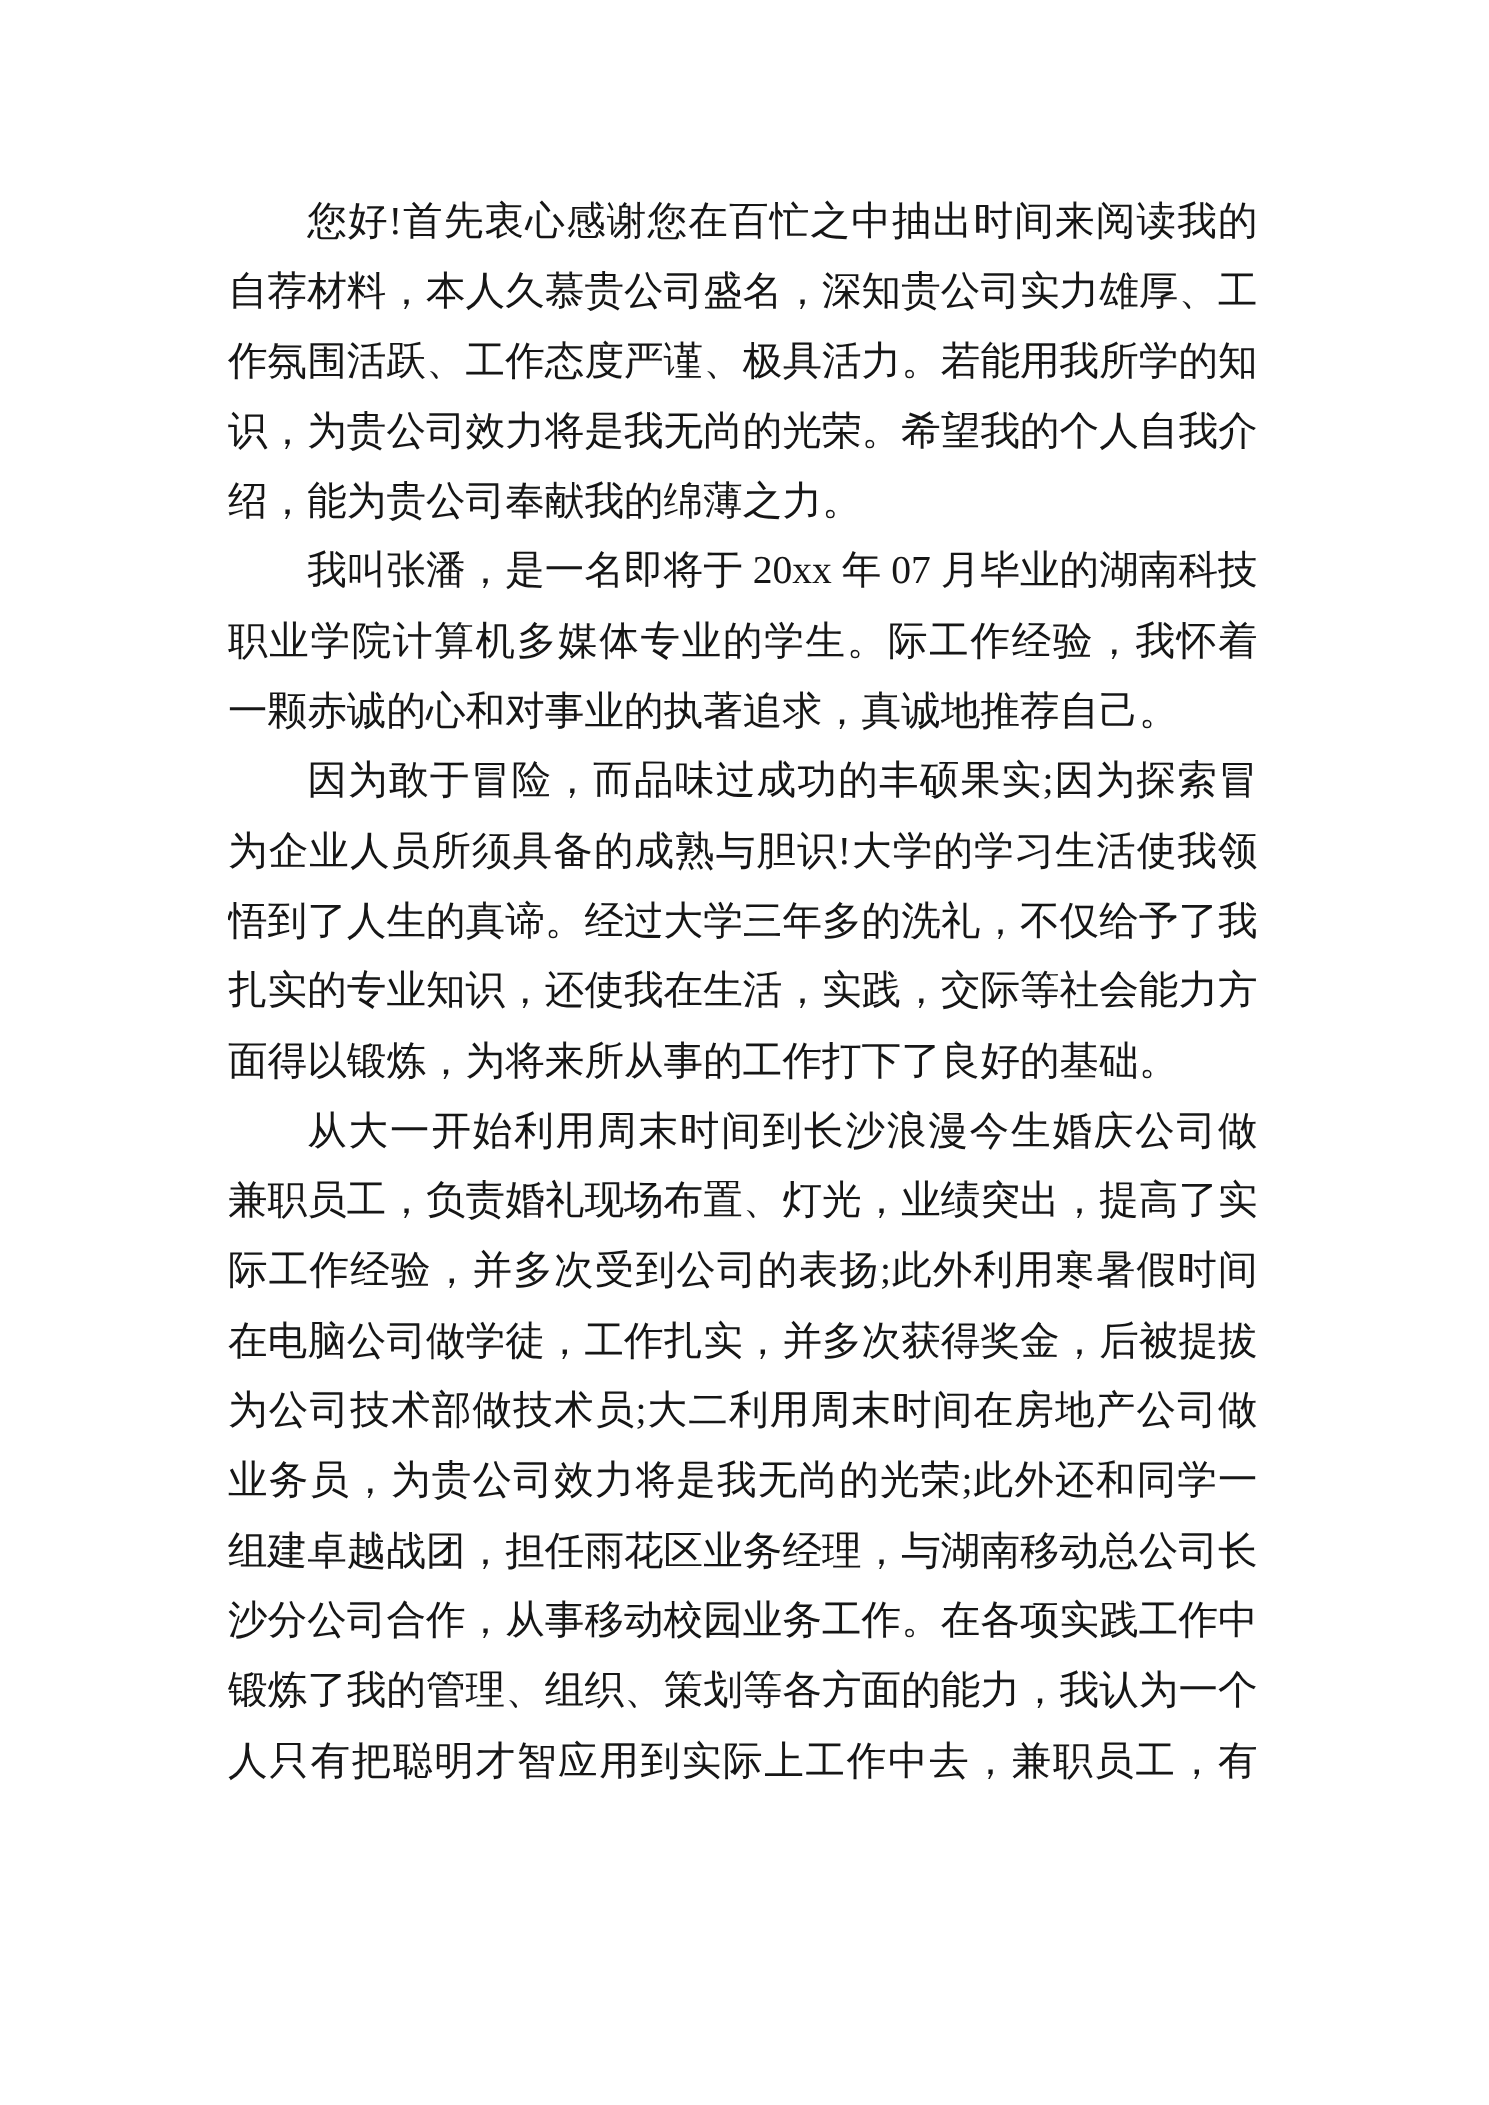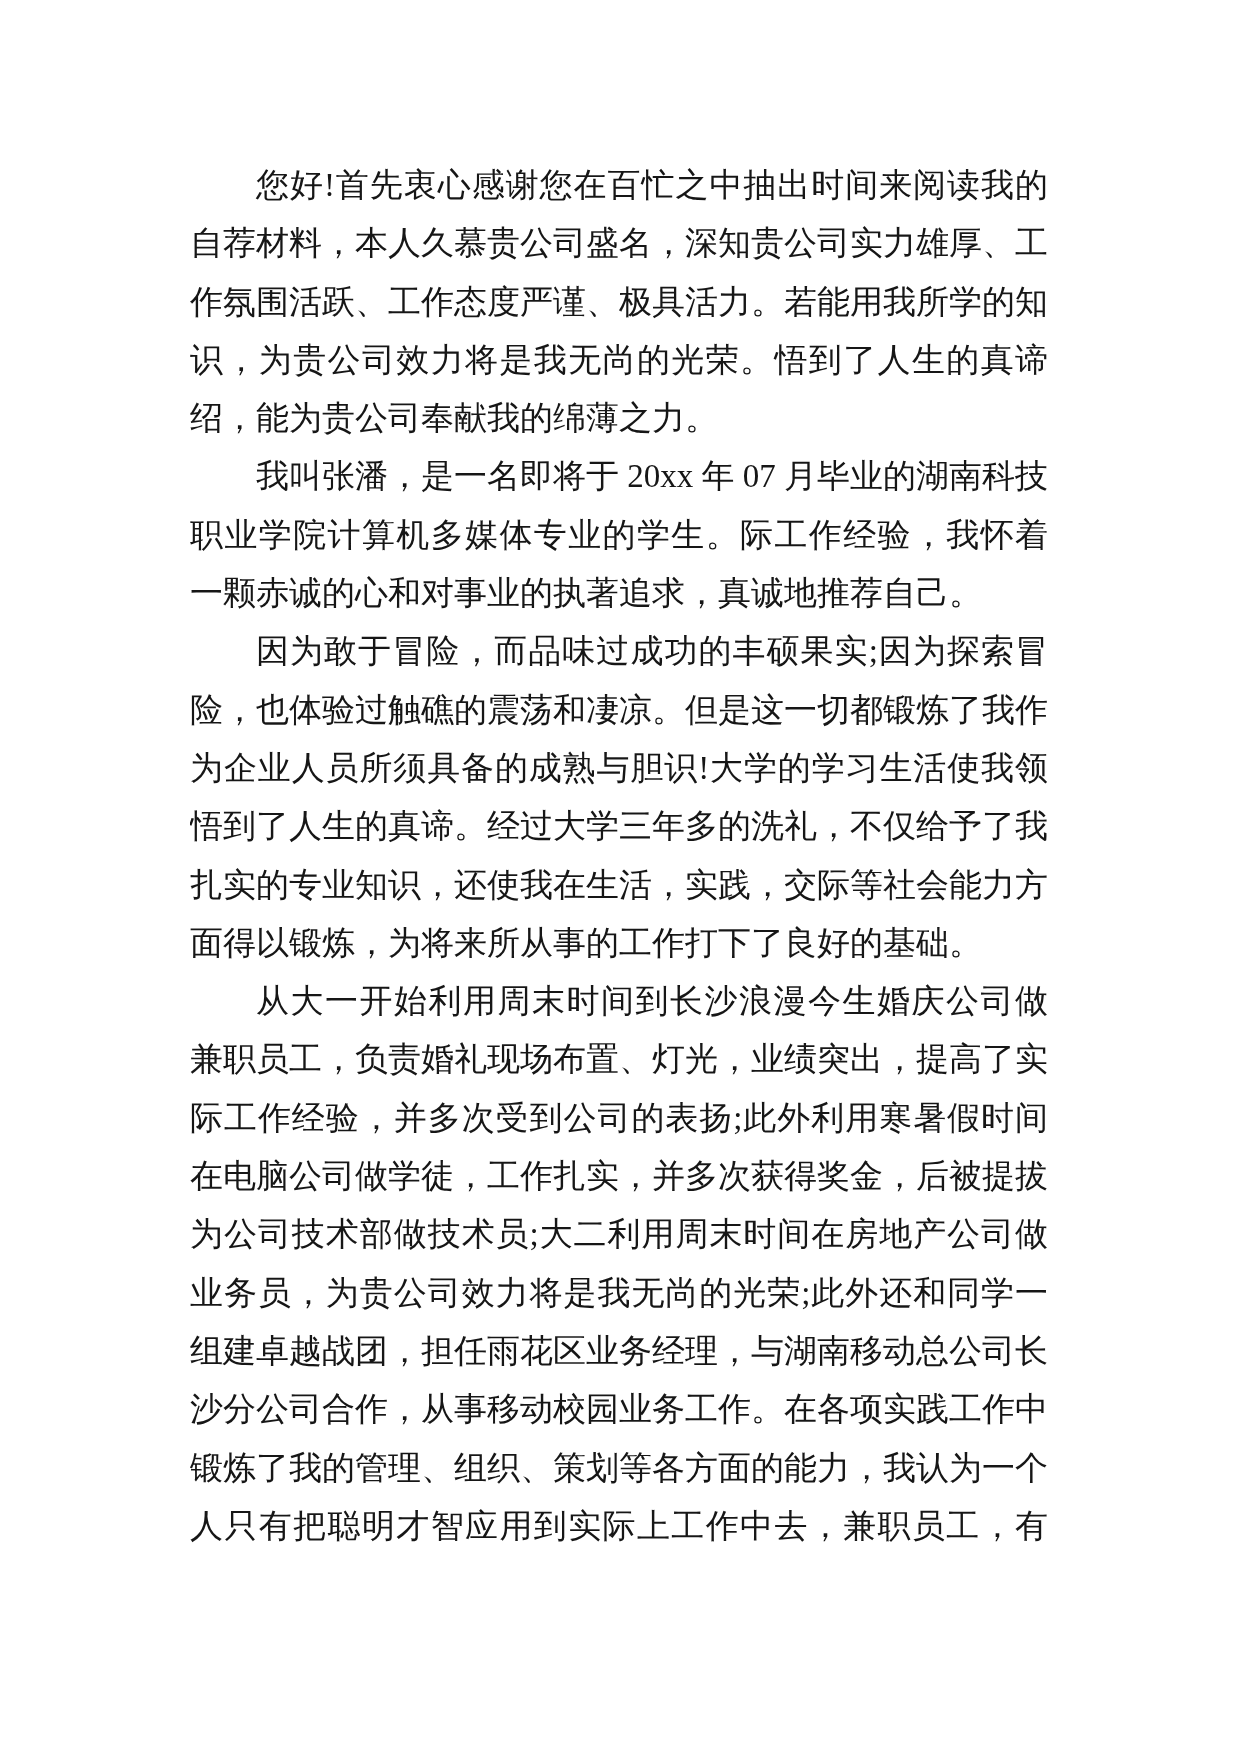--- a/index.html
+++ b/index.html
@@ -46,33 +46,32 @@
 </head>
 <body>
 
 <div class="page">
   <div class="content">
 
     <div class="para">
       <div class="line indent">您好!首先衷心感谢您在百忙之中抽出时间来阅读我的</div>
       <div class="line">自荐材料，本人久慕贵公司盛名，深知贵公司实力雄厚、工</div>
       <div class="line">作氛围活跃、工作态度严谨、极具活力。若能用我所学的知</div>
-      <div class="line">识，为贵公司效力将是我无尚的光荣。悟到了人生的真谛</div>
+      <div class="line">识，为贵公司效力将是我无尚的光荣。希望我的个人自我介</div>
       <div class="line pend">绍，能为贵公司奉献我的绵薄之力。</div>
     </div>
 
     <div class="para">
       <div class="line indent">我叫张潘，是一名即将于 20xx 年 07 月毕业的湖南科技</div>
       <div class="line">职业学院计算机多媒体专业的学生。际工作经验，我怀着</div>
       <div class="line pend">一颗赤诚的心和对事业的执著追求，真诚地推荐自己。</div>
     </div>
 
     <div class="para">
       <div class="line indent">因为敢于冒险，而品味过成功的丰硕果实;因为探索冒</div>
-      <div class="line">险，也体验过触礁的震荡和凄凉。但是这一切都锻炼了我作</div>
       <div class="line">为企业人员所须具备的成熟与胆识!大学的学习生活使我领</div>
       <div class="line">悟到了人生的真谛。经过大学三年多的洗礼，不仅给予了我</div>
       <div class="line">扎实的专业知识，还使我在生活，实践，交际等社会能力方</div>
       <div class="line pend">面得以锻炼，为将来所从事的工作打下了良好的基础。</div>
     </div>
 
     <div class="para">
       <div class="line indent">从大一开始利用周末时间到长沙浪漫今生婚庆公司做</div>
       <div class="line">兼职员工，负责婚礼现场布置、灯光，业绩突出，提高了实</div>
       <div class="line">际工作经验，并多次受到公司的表扬;此外利用寒暑假时间</div>

